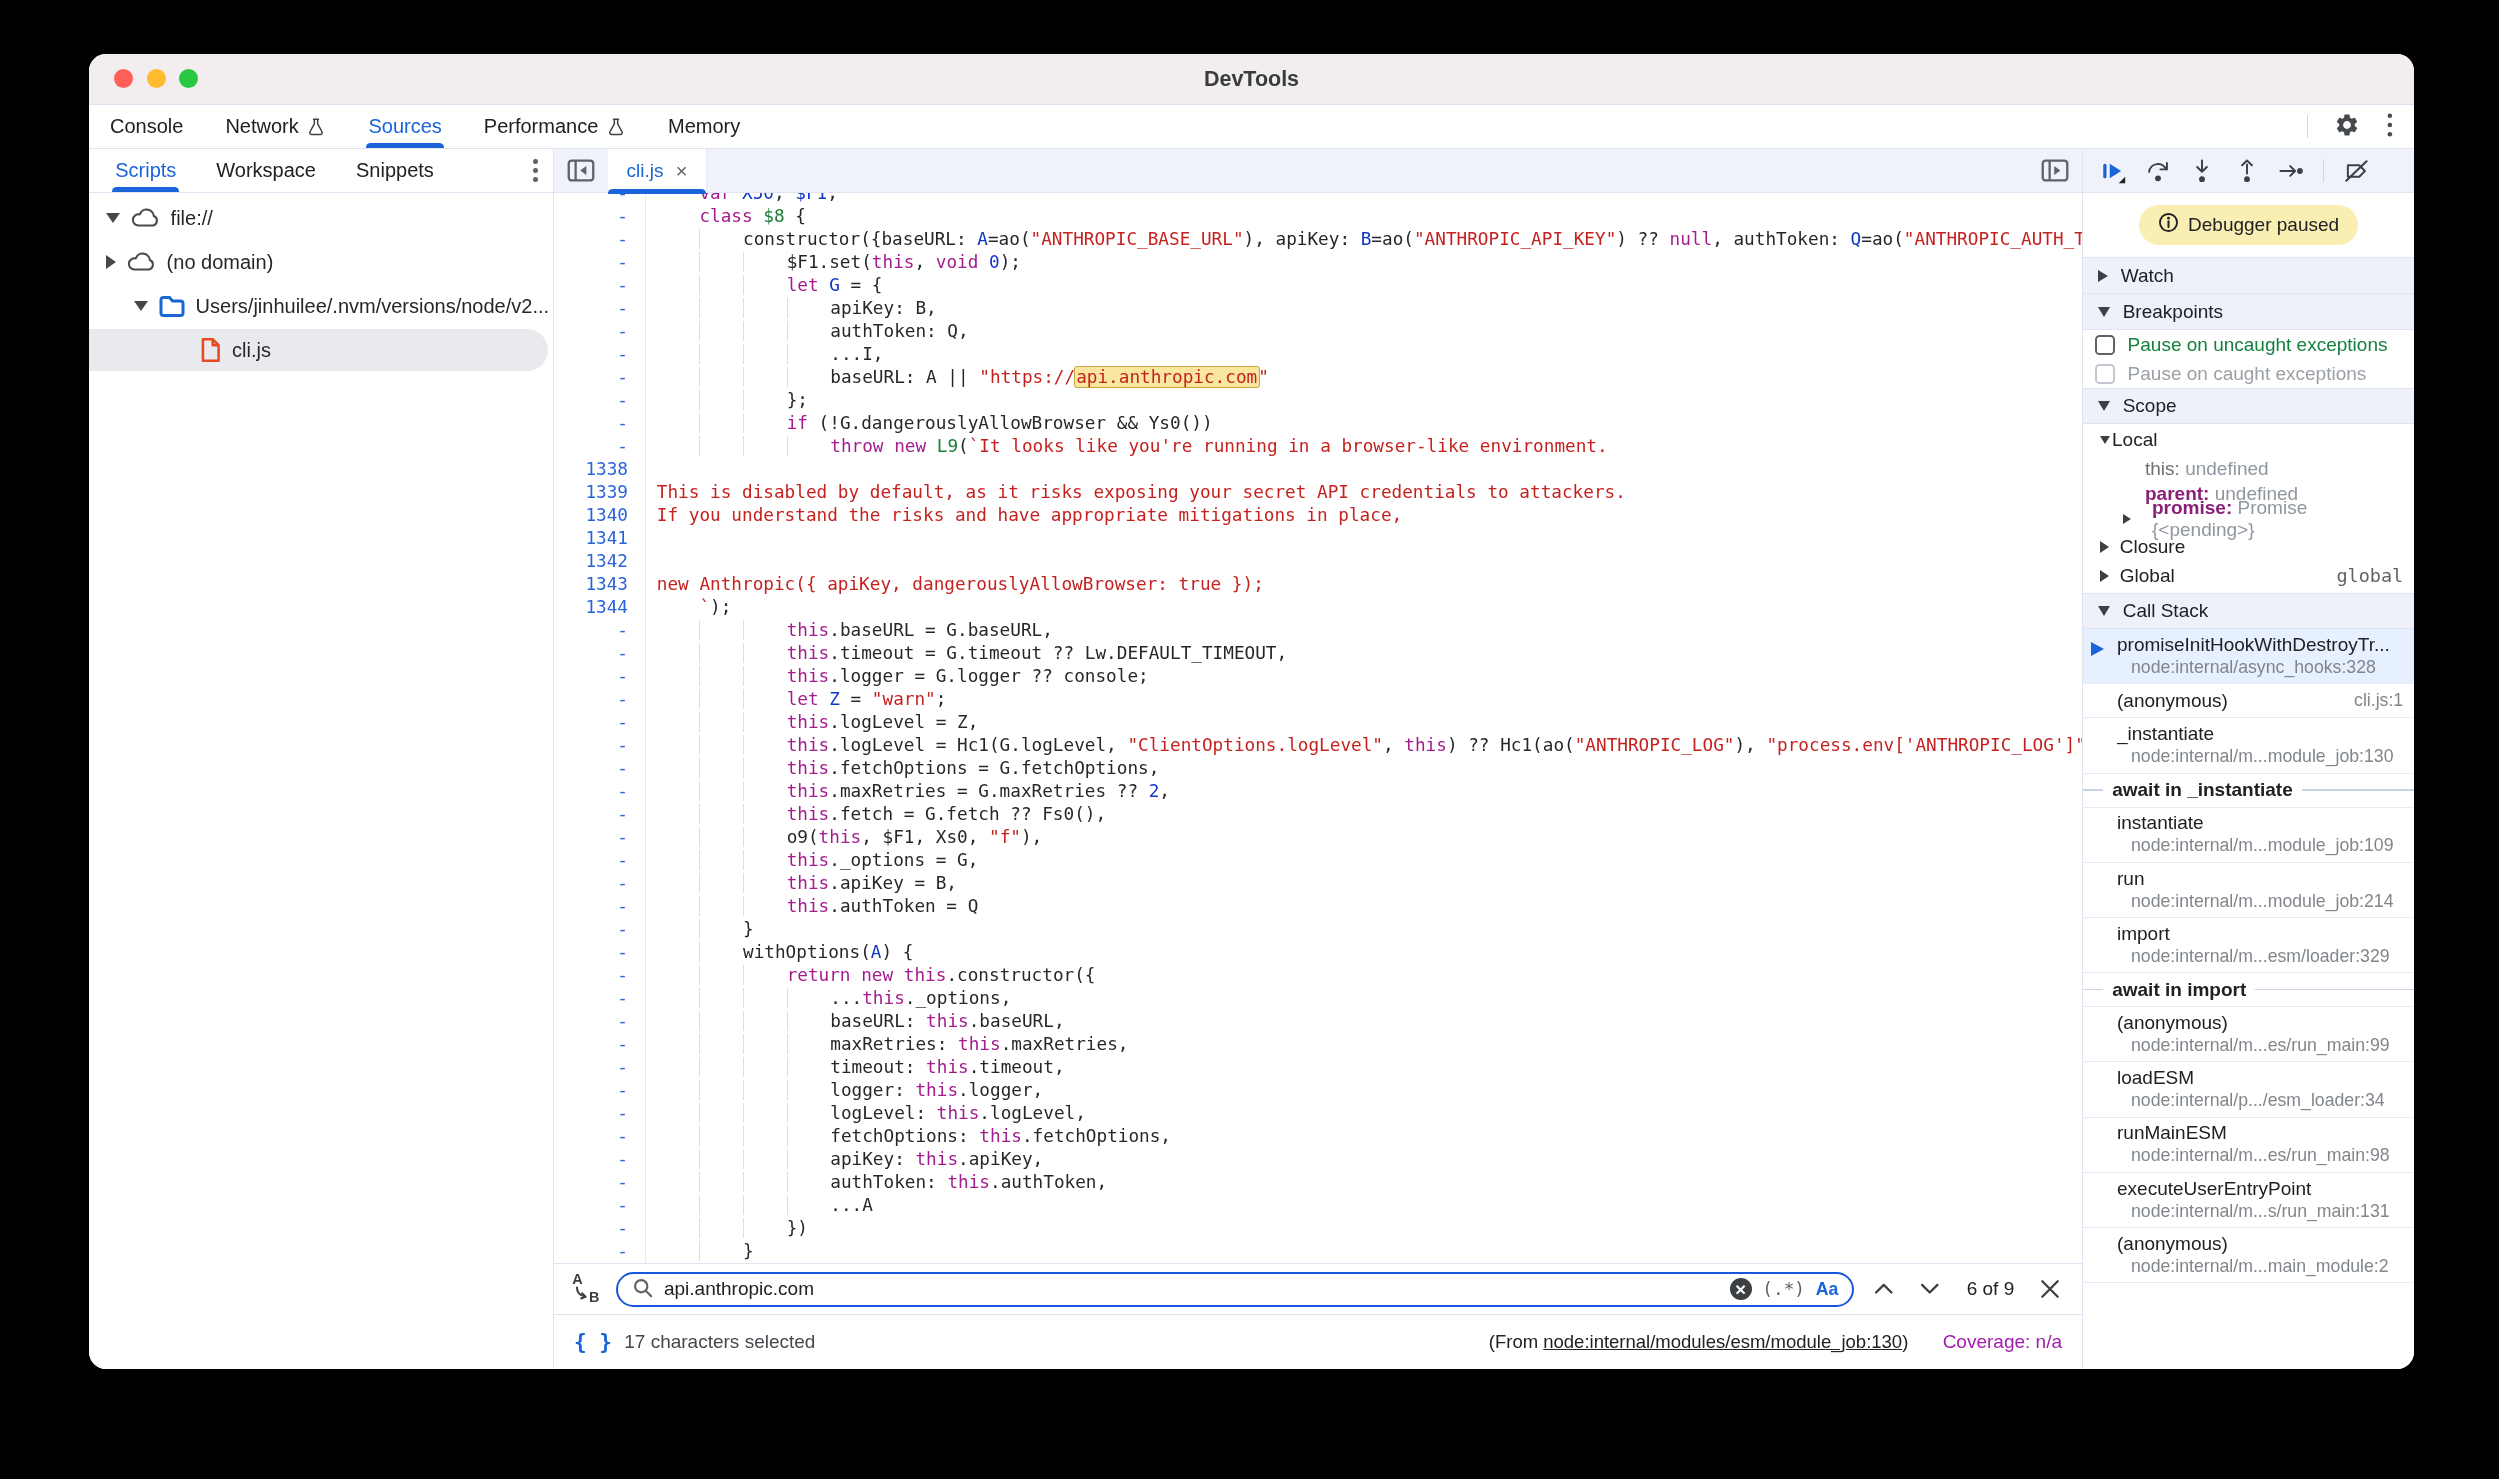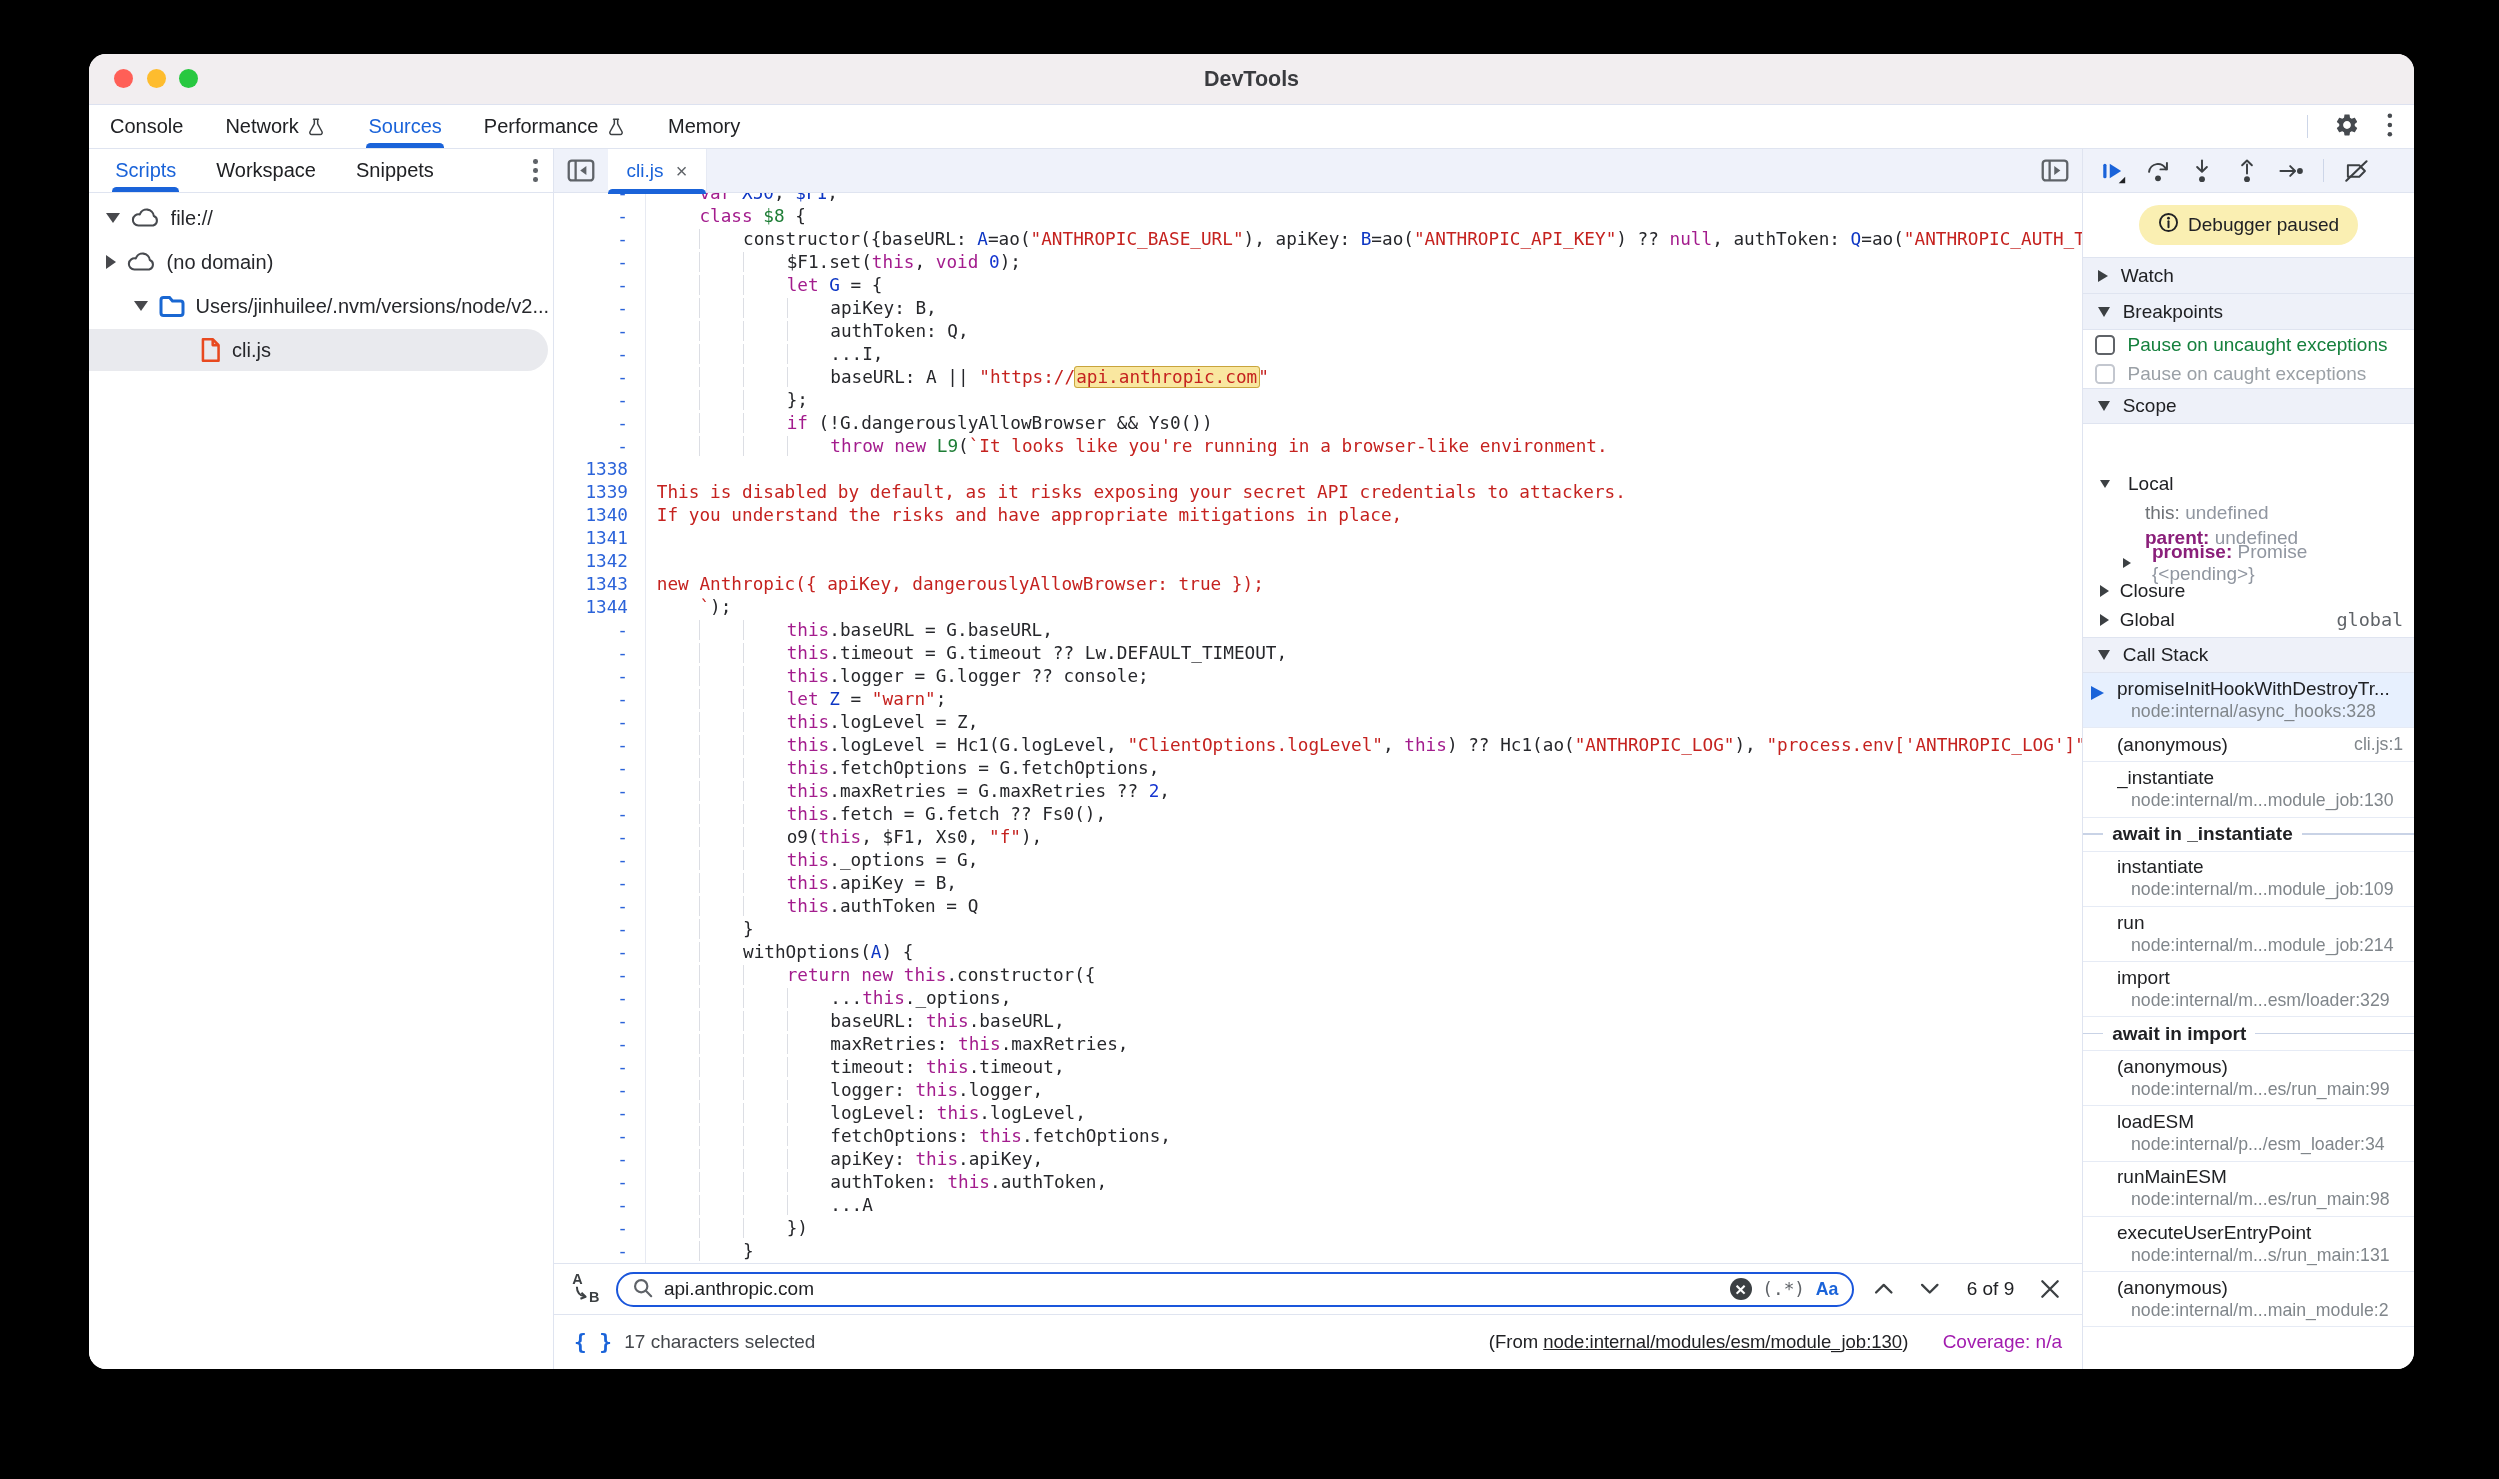--- a/index.html
+++ b/index.html
@@ -442,21 +442,21 @@
       <div class="cbrow dis">
         <span class="cb"></span>
         <span>Pause on caught exceptions</span>
       </div>
 
       <div class="sechead" style="border-top:1.5px solid #dfe4f0;">
         <span class="schev-d"></span>
         <span>Scope</span>
       </div>
       <div class="scopebody">
-        <div class="srow" style="height:32px; padding-left:17px; gap:18px;margin-top:44px;">
+        <div class="srow" style="height:32px; padding-left:17px; gap:2px;">
           <span class="schev-d" style="border-width:8.5px 5.4px 0 5.4px;"></span>
           <span>Local</span>
         </div>
         <div class="srow mono" style="height:25.4px; padding-left:62px;">
           <span class="sname-this">this:</span>
             <span>&nbsp;</span>
             <span class="sval-gray">undefined</span>
         </div>
         <div class="srow mono" style="height:25.4px; padding-left:62px;">
           <span class="sname-prop">parent:</span>

